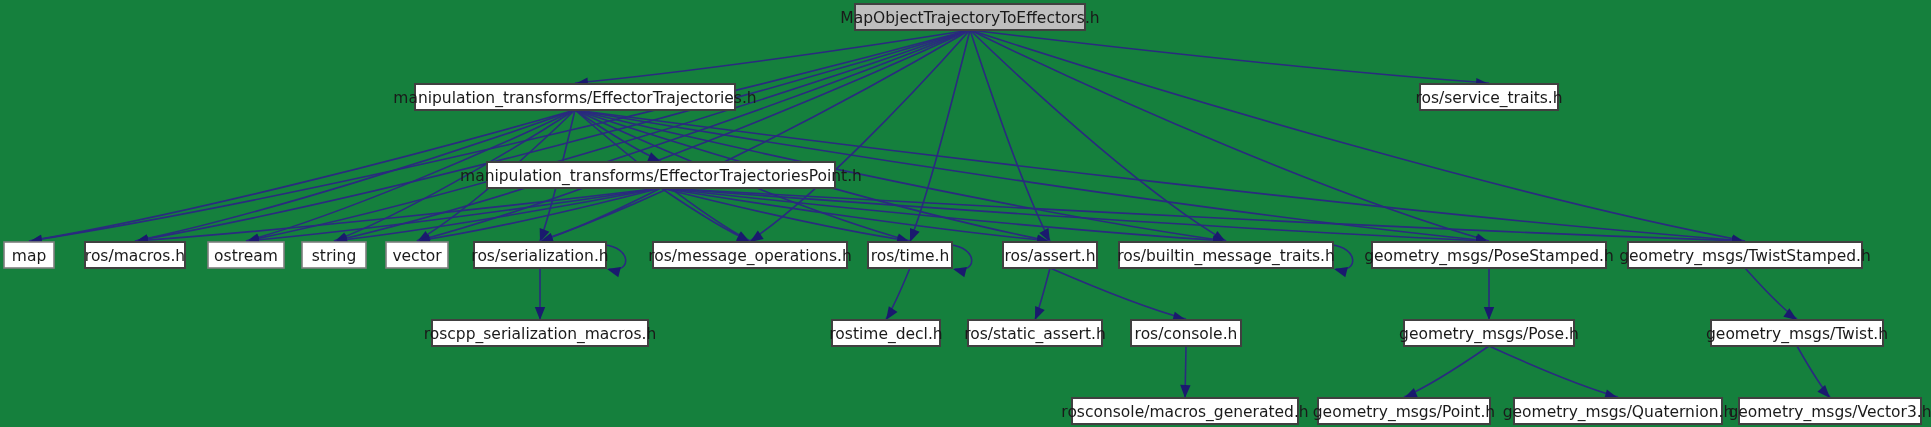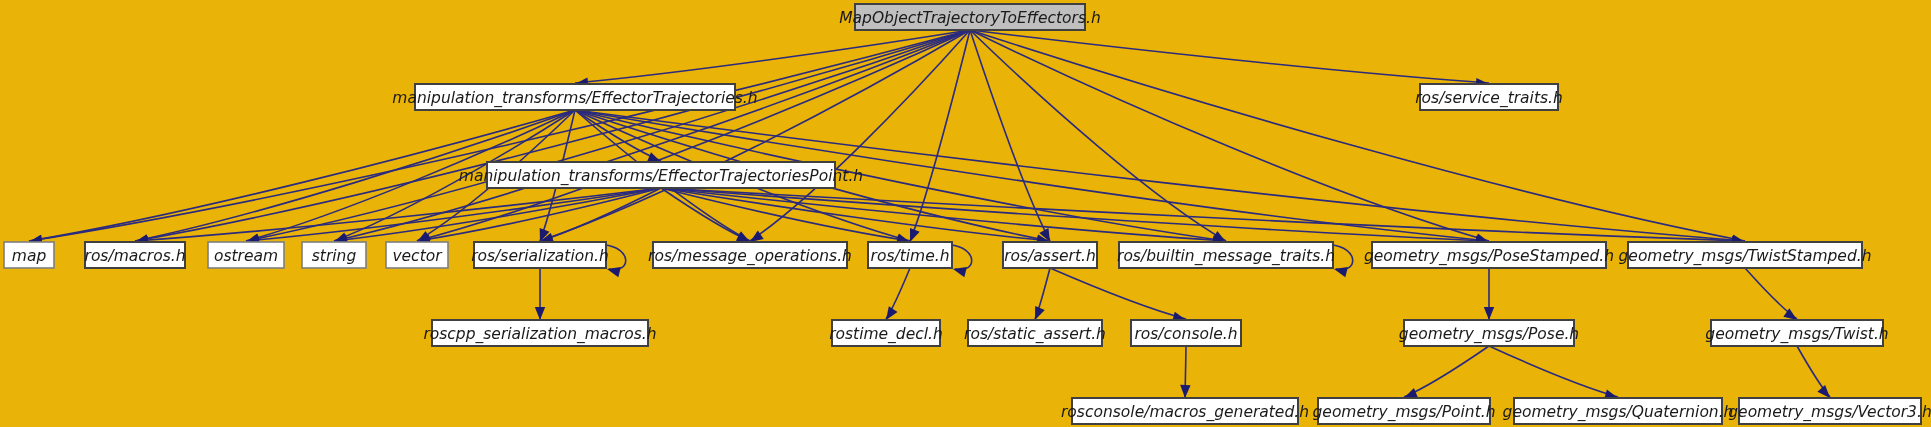--- a/index.html
+++ b/index.html
@@ -4,24 +4,23 @@
 <style>
   html, body {
     margin: 0;
     padding: 0;
     background: #ffffff;
   }
   #graph-root {
     position: relative;
     width: 1931px;
     height: 427px;
-    background: #eab308;
+    background: #15803d;
     font-family: "DejaVu Sans", sans-serif;
     overflow: hidden;
-    font-style: italic;
   }
   svg#graph-canvas {
     position: absolute;
     left: 0;
     top: 0;
     width: 1931px;
     height: 427px;
     display: block;
   }
   .node-box {

